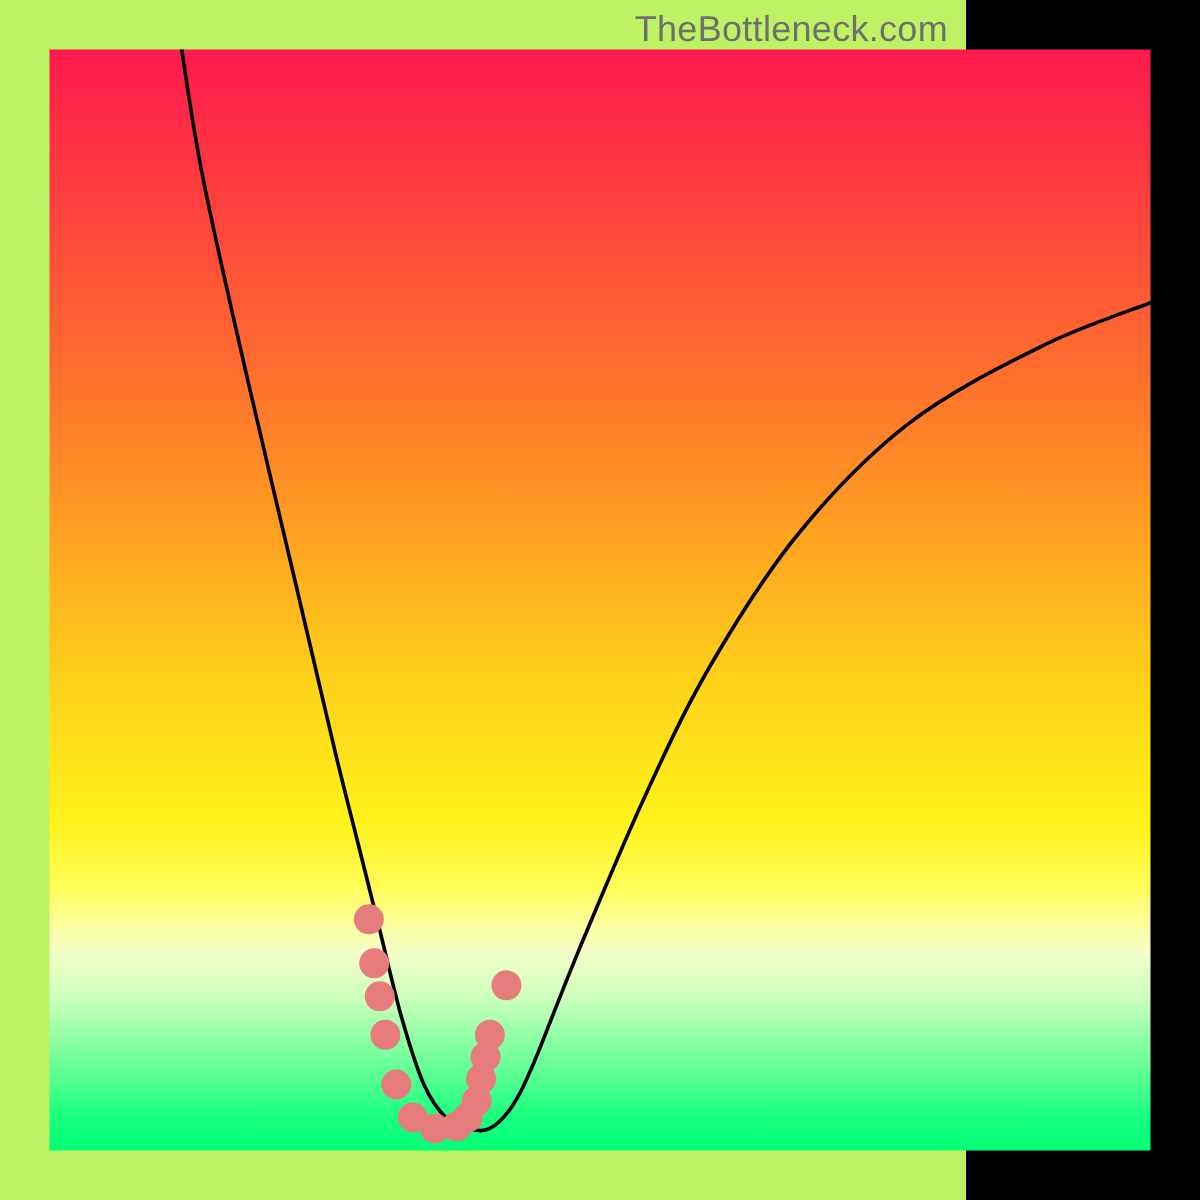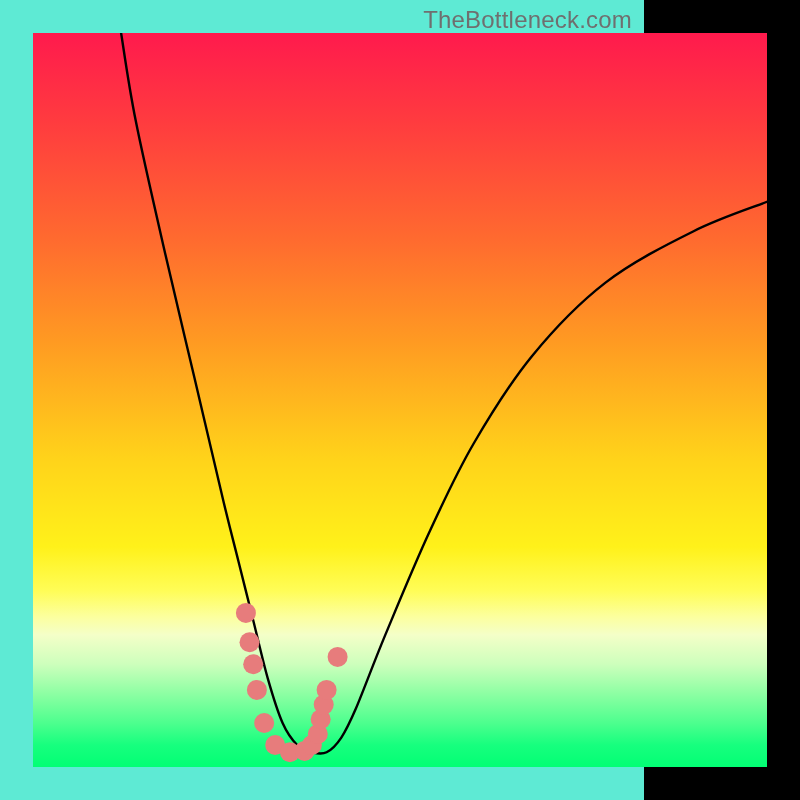--- a/index.html
+++ b/index.html
@@ -10,21 +10,21 @@
     background: #000;
     overflow: hidden;
     font-family: Arial, Helvetica, sans-serif;
   }
   .frame {
     position: absolute;
     left: 0;
     top: 0;
     width: 644px;
     height: 800px;
-    background: #5eead4;
+    background: #bef264;
   }
   .plot {
     position: absolute;
     left: 33px;
     top: 33px;
     width: 734px;
     height: 734px;
     background: linear-gradient(to bottom,
       #ff1a4d 0%,
       #ff3b3f 12%,

